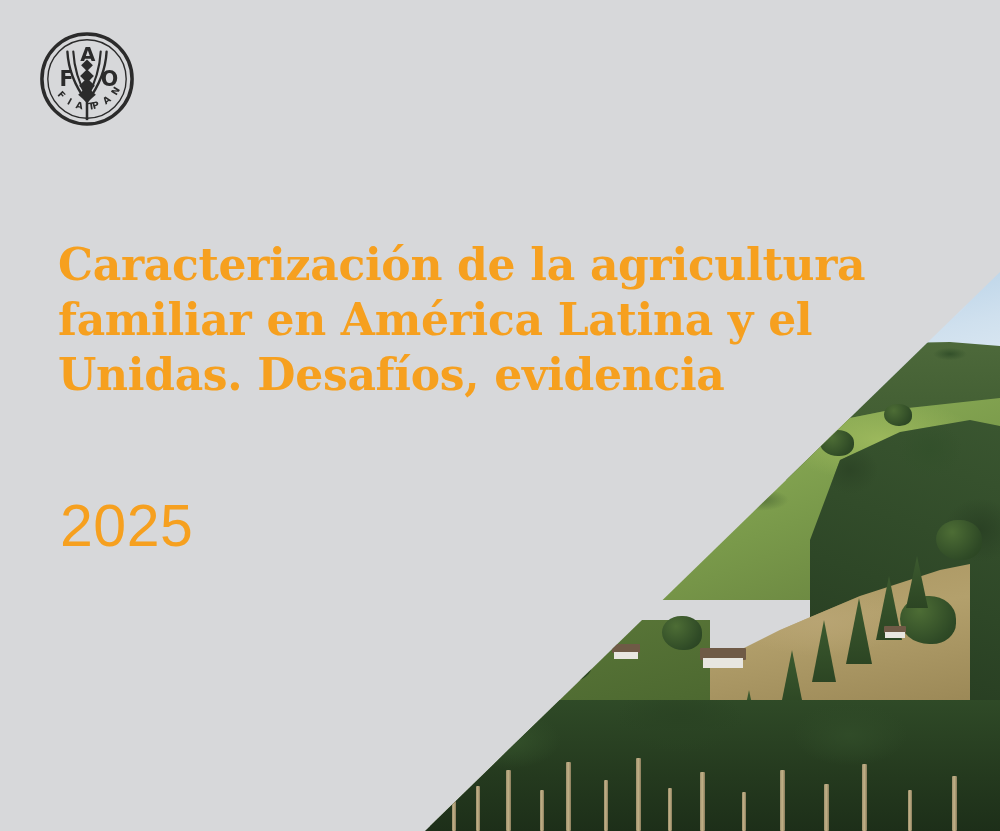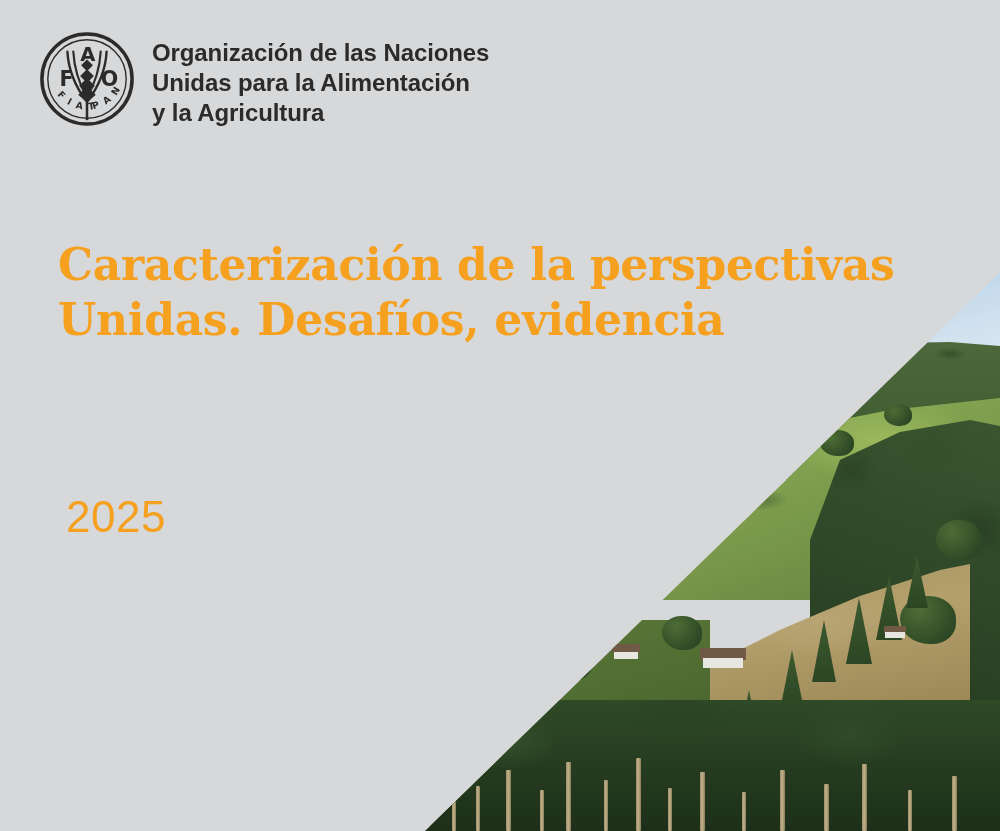--- a/index.html
+++ b/index.html
@@ -163,23 +163,23 @@
     width:830px;
     color:#f6a01f;
     font-family:"DejaVu Serif", serif;
     font-weight:bold;
     font-size:44px;
     line-height:55px;
     letter-spacing:-0.3px;
   }
   .title div{white-space:nowrap;}
   .year{
-    position:absolute;left:66px;top:492px;
+    position:absolute;left:60px;top:492px;
     color:#f6a01f;
-    font-size:44px;
+    font-size:59px;
     font-weight:normal;
     letter-spacing:0.5px;
   }
 </style>
 </head>
 <body>
 
 <div class="cover">
 
   <div class="photo-wedge">
@@ -274,27 +274,23 @@
         <path id="mottoArc" d="M17 62 A38 38 0 0 0 83 62"></path>
       </defs>
       <text font-family="DejaVu Sans, sans-serif" font-size="9.5" font-weight="bold" fill="#2b2b2b" letter-spacing="1.6">
         <textPath href="#mottoArc" startOffset="6%">F I A T</textPath>
       </text>
       <text font-family="DejaVu Sans, sans-serif" font-size="9.5" font-weight="bold" fill="#2b2b2b" letter-spacing="1.6">
         <textPath href="#mottoArc" startOffset="58%">P A N I S</textPath>
       </text>
     </svg>
 
-    <div class="fao-text">
-      <div>Organización de las Naciones</div>
-      <div>Unidas para la Alimentación</div>
-      <div>y la Agricultura</div>
-    </div>
   </div>
 
   <div class="title">
-    <div>Caracterización de la perspectivas</div>
+    <div>Caracterización de la agricultura</div>
+    <div>familiar en América Latina y el</div>
     <div>Unidas. Desafíos, evidencia</div>
   </div>
 
   <div class="year">2025</div>
 
 </div>
 
 </body></html>

